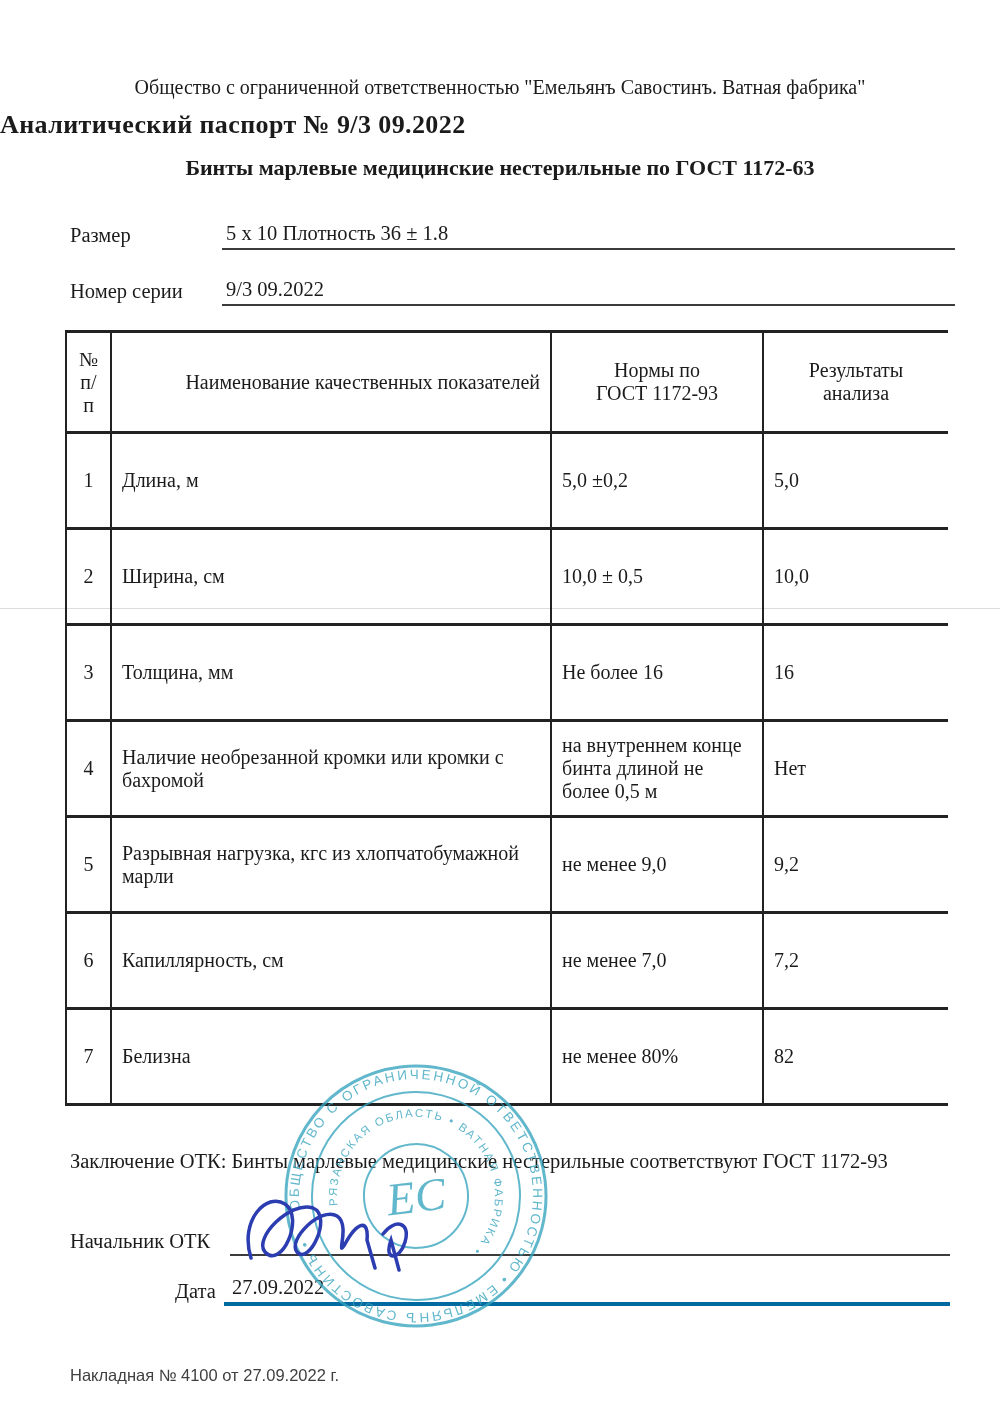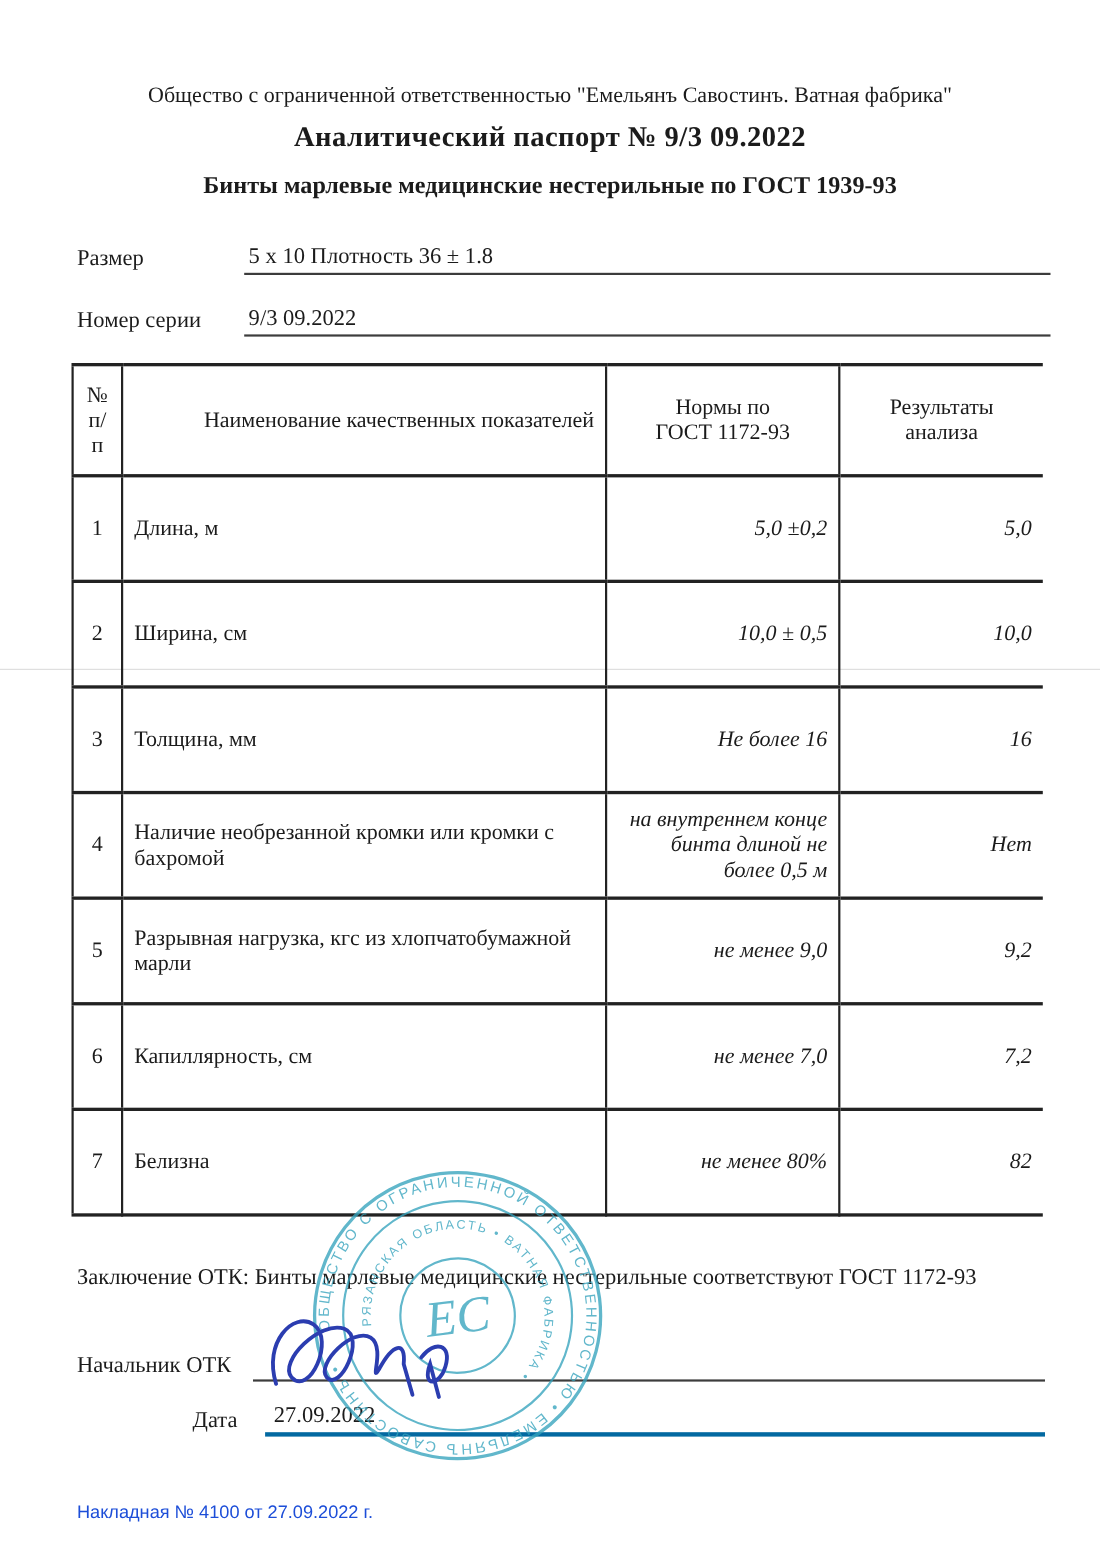--- a/index.html
+++ b/index.html
@@ -3,21 +3,21 @@
 <meta charset="utf-8">
 <style>
   html,body{margin:0;padding:0;}
   body{background:#e9e9e9;}
   .page{
     position:relative;width:1000px;height:1414px;margin:0 auto;
     background:#ffffff;overflow:hidden;
     font-family:"Liberation Serif","DejaVu Serif",serif;color:#1b1b1b;
   }
   .company{position:absolute;top:76px;left:0;right:0;text-align:center;font-size:20px;}
-  .doc-title{position:absolute;top:110px;left:0;right:0;text-align:center;font-size:26px;font-weight:bold;letter-spacing:.4px;}
+  .doc-title{position:absolute;top:110px;left:0;right:0;font-size:26px;font-weight:bold;letter-spacing:.4px;}
   .doc-subtitle{position:absolute;top:155px;left:0;right:0;text-align:center;font-size:22px;font-weight:bold;}
 
   .field{position:absolute;left:70px;right:45px;display:flex;align-items:flex-end;font-size:20.5px;justify-content:flex-end;}
   .field .label{width:152px;flex:none;padding-bottom:3px;}
   .field .value{flex:1;border-bottom:2px solid #3c3c3c;padding:0 0 3px 4px;}
   .field.size{top:222px;}
   .field.series{top:278px;}
 
   table.main{
     position:absolute;top:330px;left:65px;width:882px;
@@ -27,48 +27,48 @@
   table.main th, table.main td{
     border-top:3px solid #222;border-left:2px solid #222;
     padding:4px 10px;vertical-align:middle;font-weight:normal;
   }
   table.main .last{border-right:none;}
   col.c-num{width:45px;} col.c-name{width:440px;} col.c-norm{width:212px;} col.c-res{width:185px;}
   thead th{height:90px;text-align:center;}
   tbody td{height:85px;}
   .col-num{text-align:center;}
   .col-name{text-align:left;padding-left:8px;}
-  .col-norm,.col-result{text-align:right;font-style:italic;}
+  .col-norm,.col-result{text-align:left;}
   .pre{white-space:pre-line;}
   th.h-name{text-align:right;padding-left:16px;}
 
   .conclusion{position:absolute;top:1146px;left:70px;width:866px;font-size:20.5px;line-height:1.5;}
   .chief-row{position:absolute;top:1228px;left:70px;right:50px;display:flex;align-items:flex-end;font-size:20.5px;}
   .chief-row .label{flex:none;width:160px;padding-bottom:3px;}
   .chief-row .line{flex:1;border-bottom:2px solid #3c3c3c;height:26px;}
   .date-row{position:absolute;top:1276px;left:175px;right:50px;display:flex;align-items:flex-end;font-size:20.5px;}
-  .date-row .label{flex:none;margin-right:25px;padding-bottom:3px;}
+  .date-row .label{flex:none;margin-right:8px;padding-bottom:3px;}
   .date-row .value{flex:1;border-bottom:4px solid #0369a1;padding:0 0 3px 8px;}
 
-  .footer-note{position:absolute;top:1366px;left:70px;font-family:"Liberation Sans","DejaVu Sans",sans-serif;font-size:16.5px;color:#1d4ed8;}
+  .footer-note{position:absolute;top:1366px;left:70px;font-family:"Liberation Sans","DejaVu Sans",sans-serif;font-size:16.5px;color:#404040;}
 
   .stamp{position:absolute;left:280px;top:1060px;width:272px;height:272px;opacity:.78;transform:rotate(-7deg);pointer-events:none;}
   .signature{position:absolute;left:233px;top:1178px;width:205px;height:110px;pointer-events:none;}
   .scan-line{position:absolute;top:608px;left:0;right:0;height:1px;background:#dcdcdc;}
 </style>
 </head>
 <body>
 
 <div class="page">
 
   <div class="scan-line"></div>
 
   <div class="company">Общество с ограниченной ответственностью "Емельянъ Савостинъ. Ватная фабрика"</div>
   <div class="doc-title">Аналитический паспорт № 9/3  09.2022</div>
-  <div class="doc-subtitle">Бинты марлевые медицинские нестерильные по ГОСТ 1939-93</div>
+  <div class="doc-subtitle">Бинты марлевые медицинские нестерильные по ГОСТ 1172-63</div>
 
   <div class="field size">
     <span class="label">Размер</span>
     <span class="value">5 х 10 Плотность 36 ± 1.8</span>
   </div>
 
   <div class="field series">
     <span class="label">Номер серии</span>
     <span class="value">9/3  09.2022</span>
   </div>

